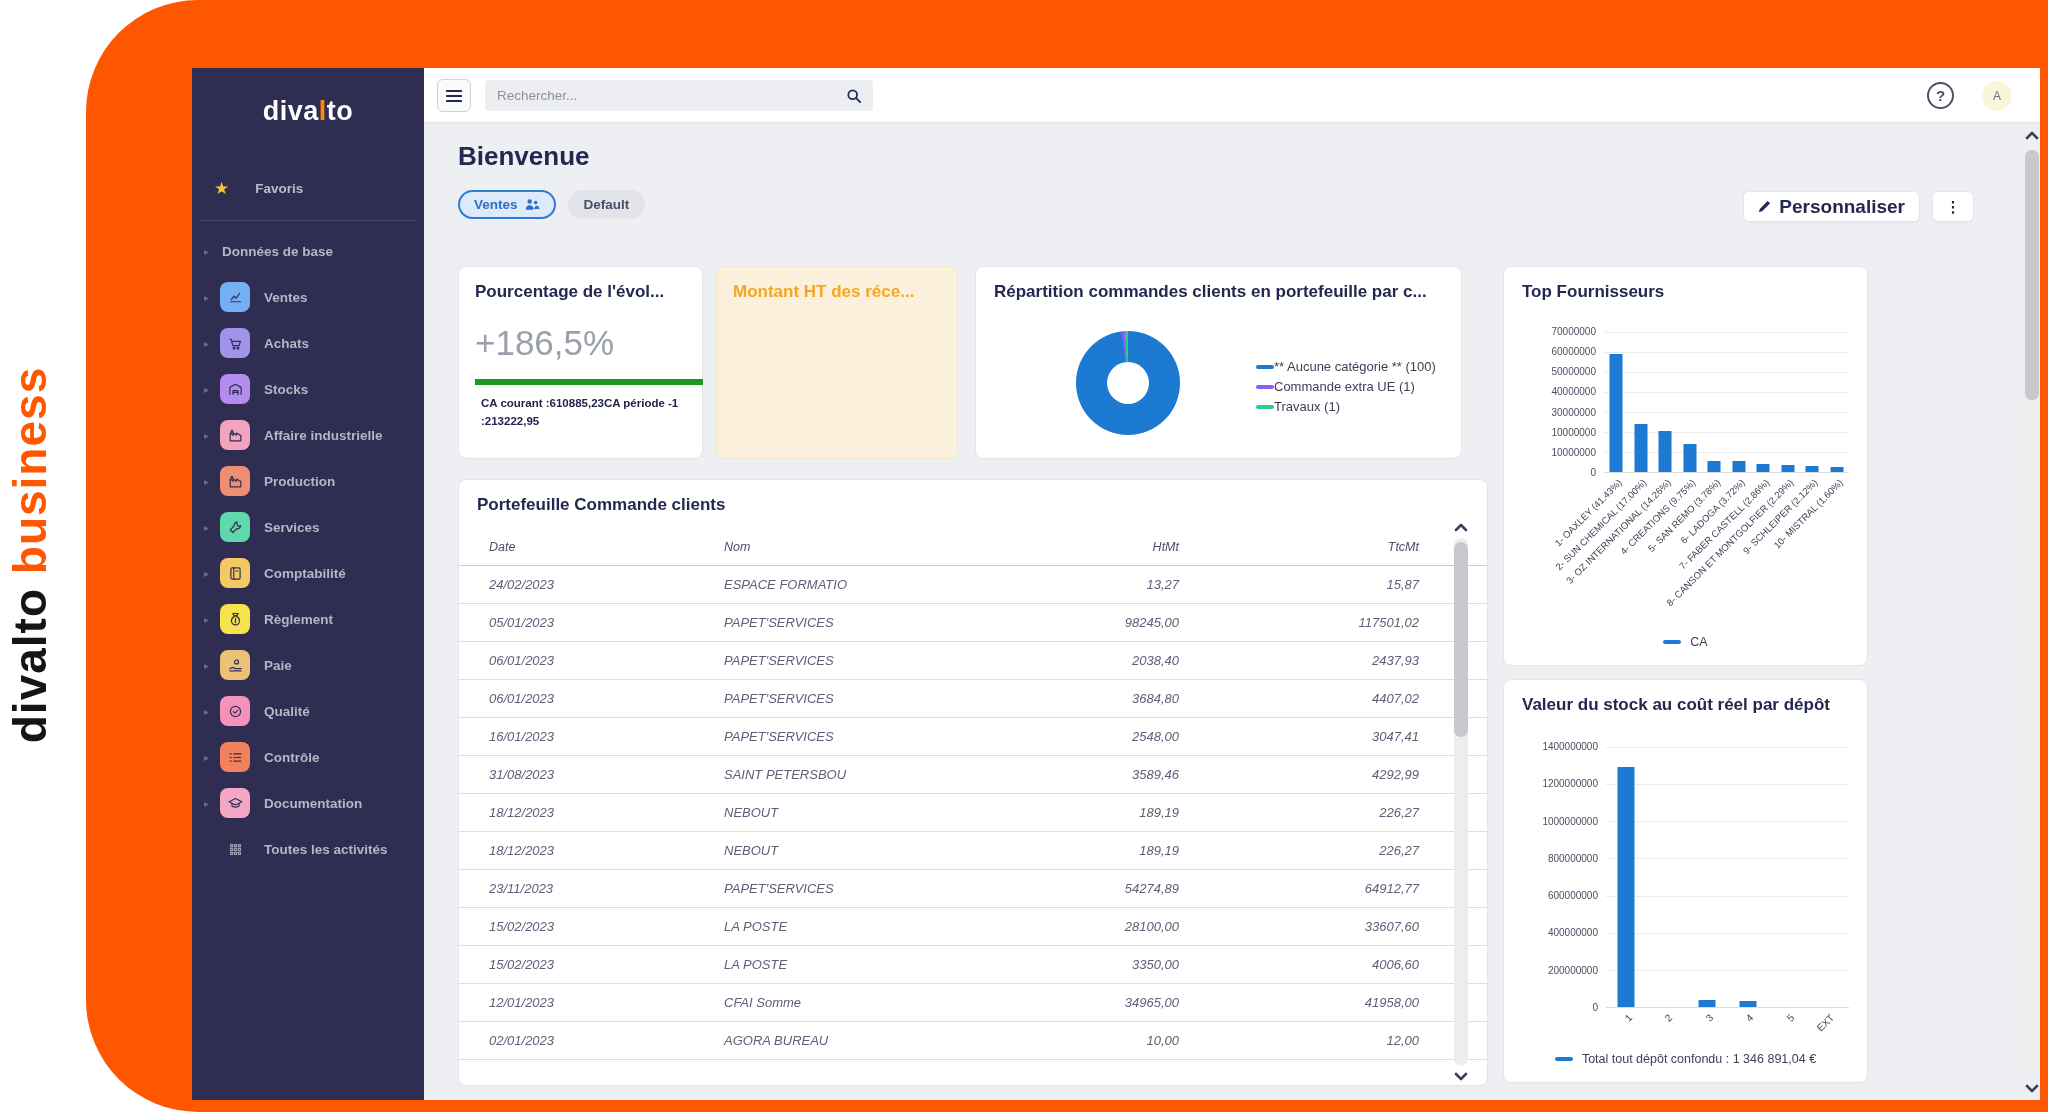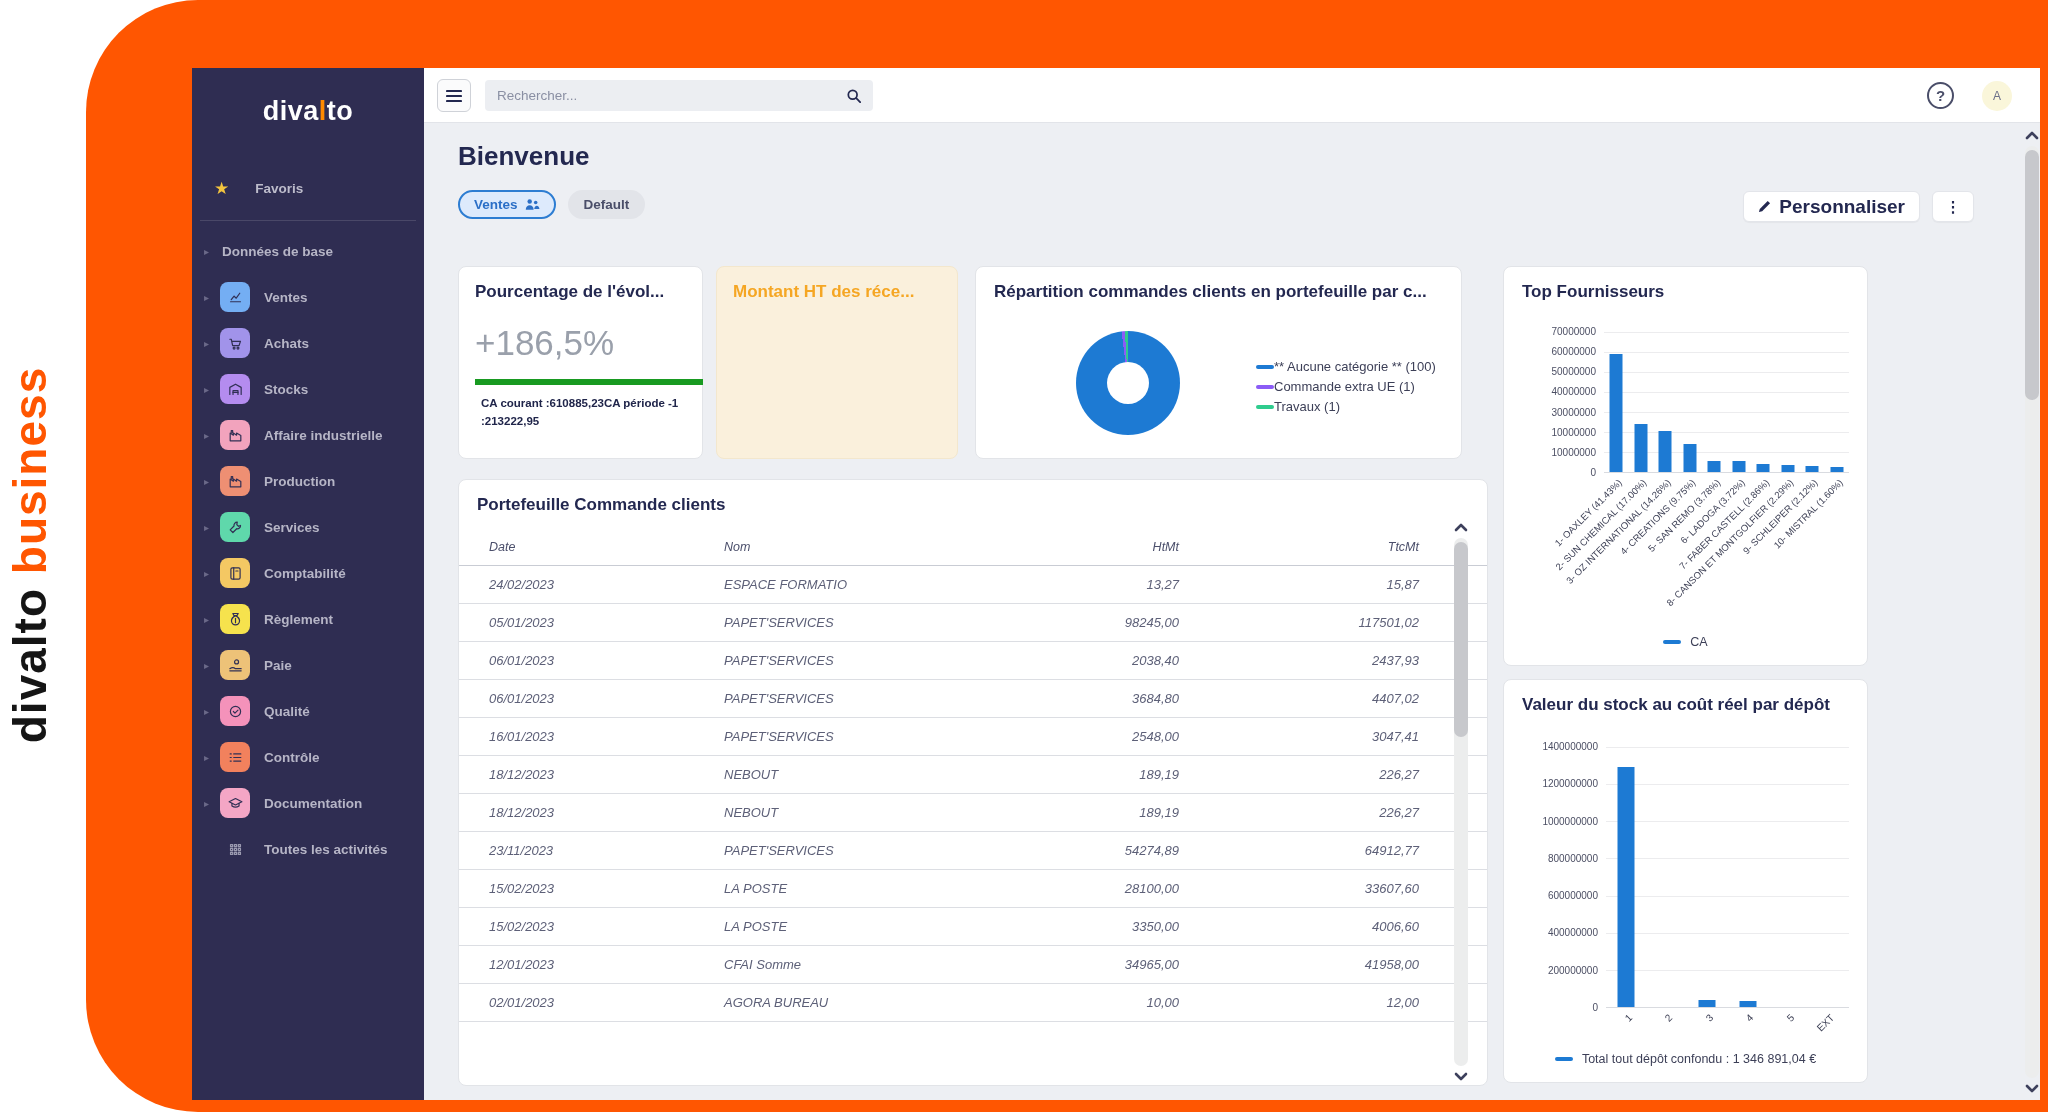--- a/index.html
+++ b/index.html
@@ -495,20 +495,26 @@
               <div class="num">3684,80</div>
               <div class="num">4407,02</div>
             </div>
             <div class="tbl-grid tbl-row">
               <div>16/01/2023</div>
               <div>PAPET'SERVICES</div>
               <div class="num">2548,00</div>
               <div class="num">3047,41</div>
             </div>
             <div class="tbl-grid tbl-row">
+              <div>31/08/2023</div>
+              <div>SAINT PETERSBOU</div>
+              <div class="num">3589,46</div>
+              <div class="num">4292,99</div>
+            </div>
+            <div class="tbl-grid tbl-row">
               <div>18/12/2023</div>
               <div>NEBOUT</div>
               <div class="num">189,19</div>
               <div class="num">226,27</div>
             </div>
             <div class="tbl-grid tbl-row">
               <div>18/12/2023</div>
               <div>NEBOUT</div>
               <div class="num">189,19</div>
               <div class="num">226,27</div>

